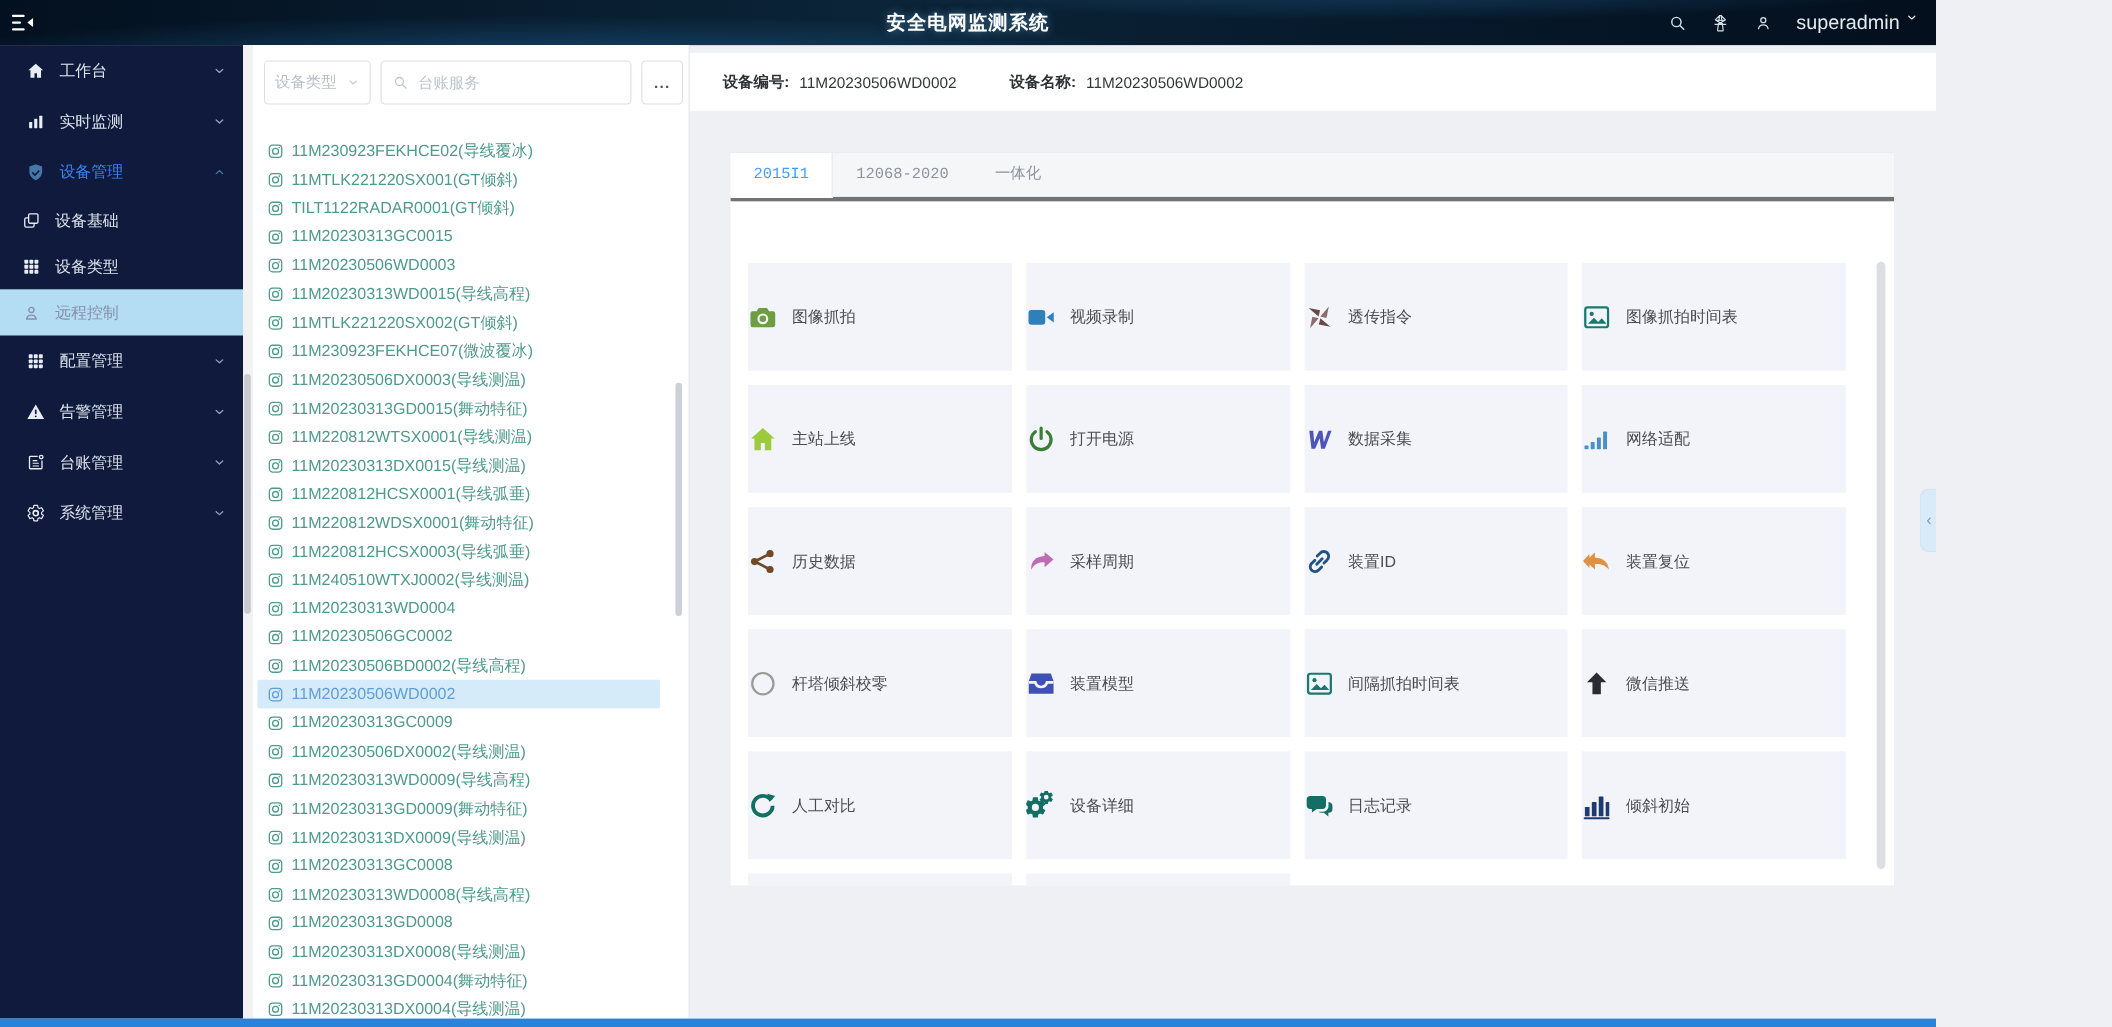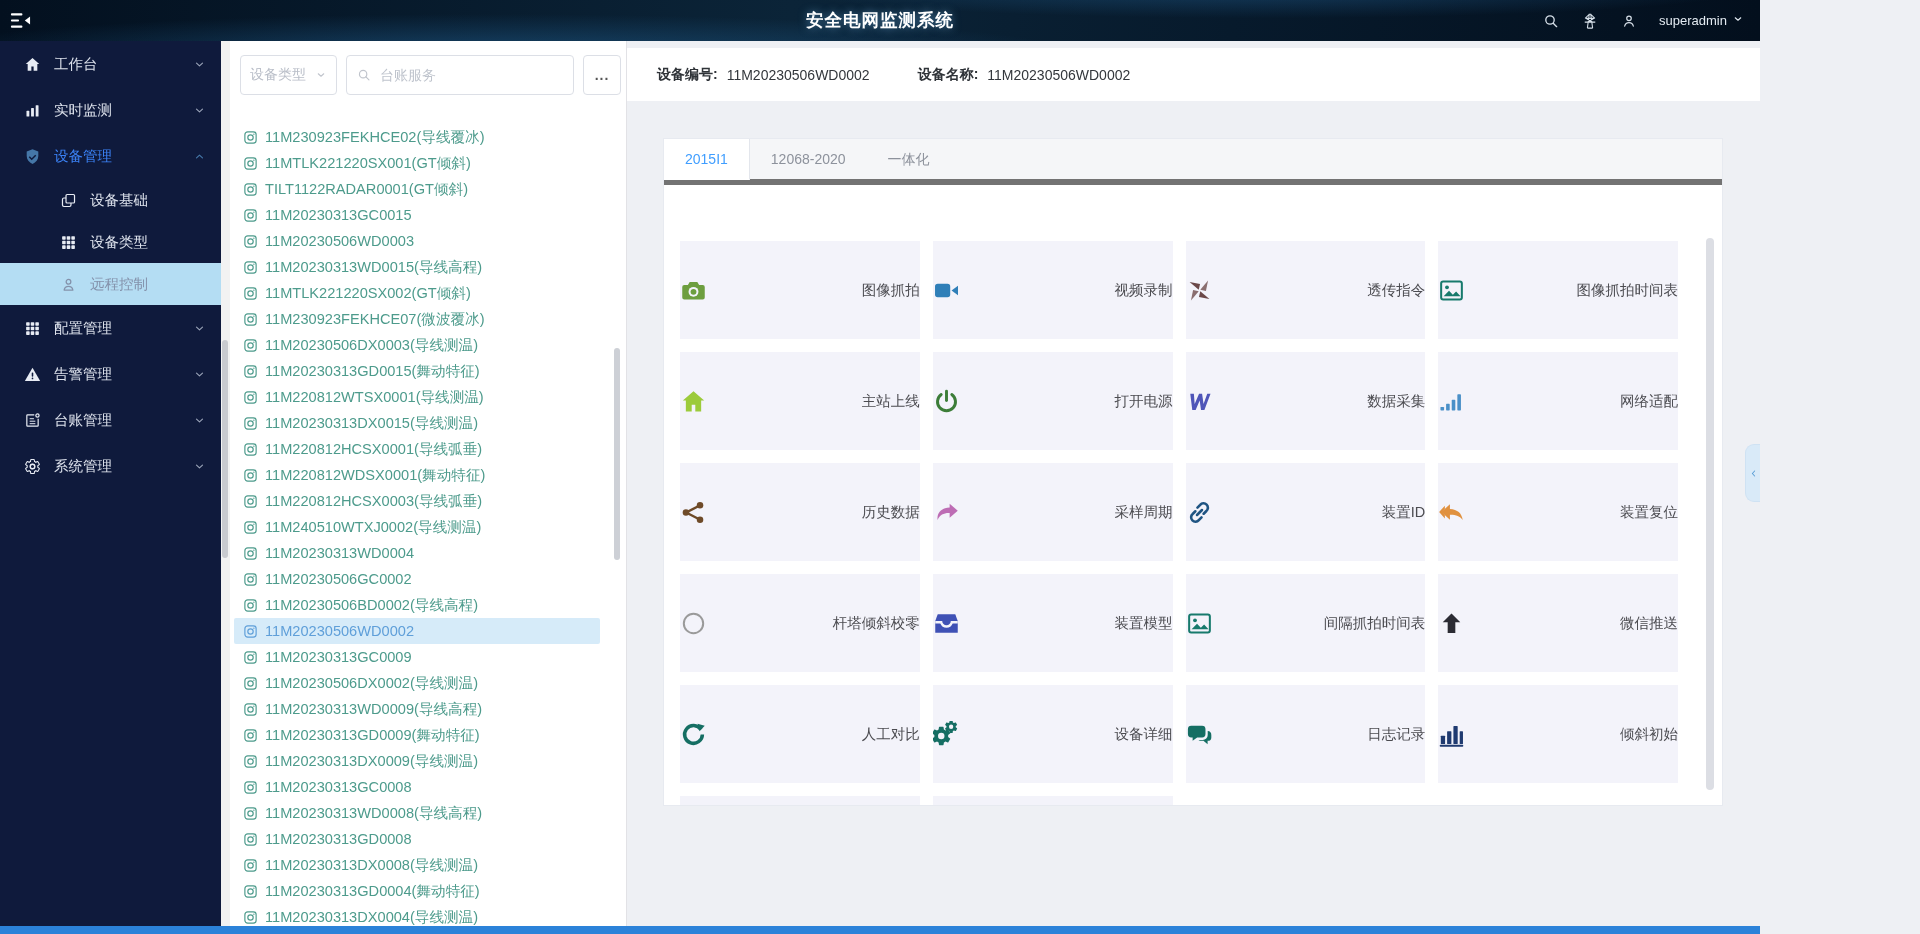--- a/index.html
+++ b/index.html
@@ -22,33 +22,33 @@
   .fold{position:absolute;left:9px;top:9px;width:23px;height:23px;color:#fff;cursor:pointer;}
   .fold svg{width:100%;height:100%;}
   .title{
     position:absolute;left:0;right:0;top:0;line-height:41px;text-align:center;
     color:#fff;font-size:17.5px;font-weight:700;letter-spacing:1px;
     text-shadow:0 0 8px rgba(130,200,255,.55);
   }
   .header-right{position:absolute;right:16px;top:0;height:41px;display:flex;align-items:center;gap:22px;color:#d6dfe8;}
   .hicon{width:16px;height:16px;display:inline-flex;cursor:pointer;}
   .hicon svg{width:100%;height:100%;}
-  .user-menu{display:flex;gap:5px;font-size:13px;color:#e4ebf2;cursor:pointer;}
+  .user-menu{display:flex;gap:5px;font-size:18px;color:#e4ebf2;cursor:pointer;}
   .user-menu .hicon{width:12px;height:12px;}
 
   
   .main{display:flex;height:885px;}
   .sidebar{width:221px;background:#0f1a3c;flex:none;overflow:hidden;}
   .nav-item{height:46px;display:flex;align-items:center;padding:0 15px 0 24px;color:#dde2ec;font-size:14.5px;cursor:pointer;white-space:nowrap;}
   .nav-item .nicon{width:17px;height:17px;margin-right:13px;color:#e8ecf4;flex:none;}
   .nav-item .nicon svg{width:100%;height:100%;}
   .nav-item .chev{margin-left:auto;width:13px;height:13px;color:#99a2b7;flex:none;}
   .nav-item .chev svg{width:100%;height:100%;}
   .nav-item .chev.up svg{transform:rotate(180deg);}
-  .nav-item.sub{height:42px;padding-left:60px;}
+  .nav-item.sub{height:42px;padding-left:20px;}
   .nav-item.active{color:#3b82f6;}
   .nav-item.active .nicon,.nav-item.active .chev{color:#4577a8;}
   .nav-item.selected{background:#b4ddf3;color:#8492ab;}
   .nav-item.selected .nicon{color:#8492ab;}
 
   .splitter{width:9px;background:#f2f2f2;position:relative;flex:none;cursor:pointer;}
   .splitter-thumb{position:absolute;left:1px;top:299px;width:6px;height:218px;background:#c8cacf;border-radius:3px;}
 
   
   .device-panel{width:396px;flex:none;background:#fff;border-right:1px solid #e2e2e6;position:relative;display:flex;flex-direction:column;}
@@ -70,25 +70,25 @@
   .list-scrollbar{position:absolute;right:6px;top:307px;width:6px;height:212px;background:#cdd0d6;border-radius:3px;}
 
   
   .detail{flex:1;position:relative;min-width:0;}
   .info-bar{margin-top:7px;height:53px;background:#fff;display:flex;align-items:center;padding-left:30px;font-size:14px;}
   .ilabel{color:#2f3338;font-weight:600;margin-right:9px;}
   .ivalue{color:#33373c;}
   .ilabel.gap{margin-left:48px;}
 
   .card{margin:37px 37px 0 36px;height:668px;background:#fff;border:1px solid #e7eaf0;box-sizing:border-box;overflow:hidden;position:relative;}
-  .tabs{display:flex;height:40px;background:#f5f6f8;border-bottom:6px solid #737373;}
+  .tabs{display:flex;height:40px;background:#f5f6f8;border-bottom:4px solid #737373;font-family:Liberation Mono, monospace;}
   .tab{padding:0 21px;line-height:40px;font-size:14px;color:#8d929c;cursor:pointer;}
   .tab.active{background:#fff;color:#409eff;border-right:1px solid #e3e6ec;border-bottom:1px solid #fff;margin-bottom:-1px;}
   .grid{padding:56px 44px 0 16px;display:grid;grid-template-columns:repeat(4,1fr);gap:13px;}
-  .tile{height:98px;background:#f3f3fa;display:flex;align-items:center;justify-content:space-between;gap:13px;cursor:pointer;}
+  .tile{height:98px;background:#f3f3fa;display:flex;align-items:center;justify-content:flex-start;gap:13px;cursor:pointer;}
   .ticon{width:27px;height:27px;display:inline-flex;flex:none;}
   .ticon svg{width:100%;height:100%;}
   .tlabel{font-size:14.5px;color:#4b4b50;}
   .card-scrollbar{position:absolute;top:99px;right:8px;width:8px;height:552px;background:#dcdee4;border-radius:4px;}
 
   .collapse-handle{
     position:absolute;right:0;top:444px;width:14px;height:56px;
     background:#d9eaf8;border:1px solid #cfe2f3;border-right:none;border-radius:9px 0 0 9px;
     display:flex;align-items:center;justify-content:center;color:#5d9fd6;cursor:pointer;
   }

